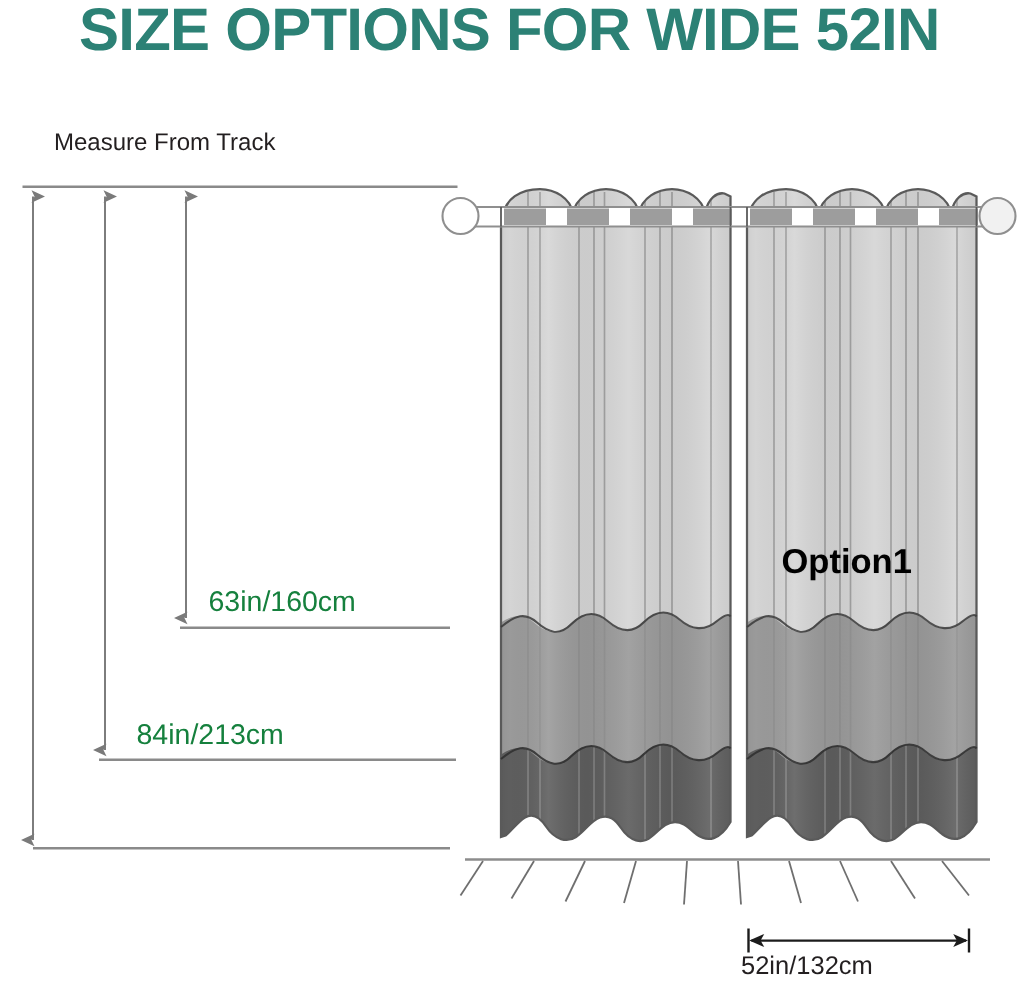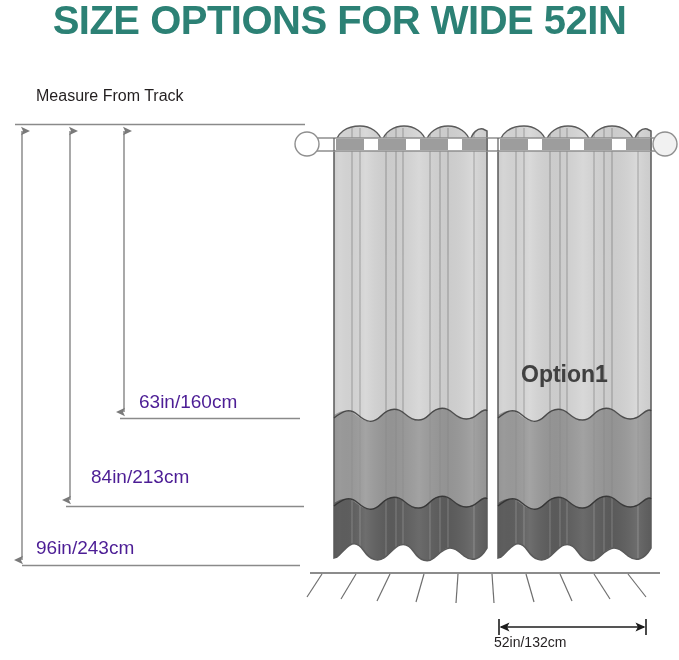--- a/index.html
+++ b/index.html
@@ -37,42 +37,42 @@
     left: 36px;
     top: 87px;
     font-size: 16px;
     color: #231f20;
     font-family: "Liberation Sans", sans-serif;
     white-space: nowrap;
   }
   .dim-text {
     position: absolute;
     font-size: 19px;
-    color: #4c1d95;
+    color: #15803d;
     font-family: "Liberation Sans", sans-serif;
     white-space: nowrap;
   }
   #dim-63-label { left: 139px; top: 391px; }
-  #dim-84-label { left: 91px; top: 466px; }
+  #dim-84-label { left: 91px; top: 480px; }
   #dim-96-label { left: 36px; top: 537px; }
   #dim-52-label {
     position: absolute;
     left: 494px;
     top: 634px;
-    font-size: 14px;
+    font-size: 17px;
     color: #231f20;
     font-family: "Liberation Sans", sans-serif;
     white-space: nowrap;
     text-align: center;
   }
   .option-label {
     position: absolute;
     font-size: 23px;
     font-weight: bold;
-    color: #404040;
+    color: #000000;
     font-family: "Liberation Sans", sans-serif;
     white-space: nowrap;
     text-shadow: 0 0 1px rgba(0,0,0,0.12);
   }
   #option1-label { left: 521px; top: 361px; }
   #option2-label { left: 521px; top: 450px; }
   #option3-label { left: 521px; top: 521px; }
   svg.layer {
     position: absolute;
     left: 0;
@@ -360,18 +360,17 @@
         <line x1="526" y1="574" x2="534" y2="602"></line>
         <line x1="560" y1="574" x2="572" y2="601"></line>
         <line x1="594" y1="574" x2="610" y2="599"></line>
         <line x1="628" y1="574" x2="646" y2="597"></line>
       </g>
     </g>
   </svg>
 
   <div class="dim-text" id="dim-63-label">63in/160cm</div>
   <div class="dim-text" id="dim-84-label">84in/213cm</div>
-  <div class="dim-text" id="dim-96-label">96in/243cm</div>
   <div id="dim-52-label">52in/132cm</div>
 
   <div class="option-label" id="option1-label">Option1</div>
 
 </div>
 
 </body></html>

